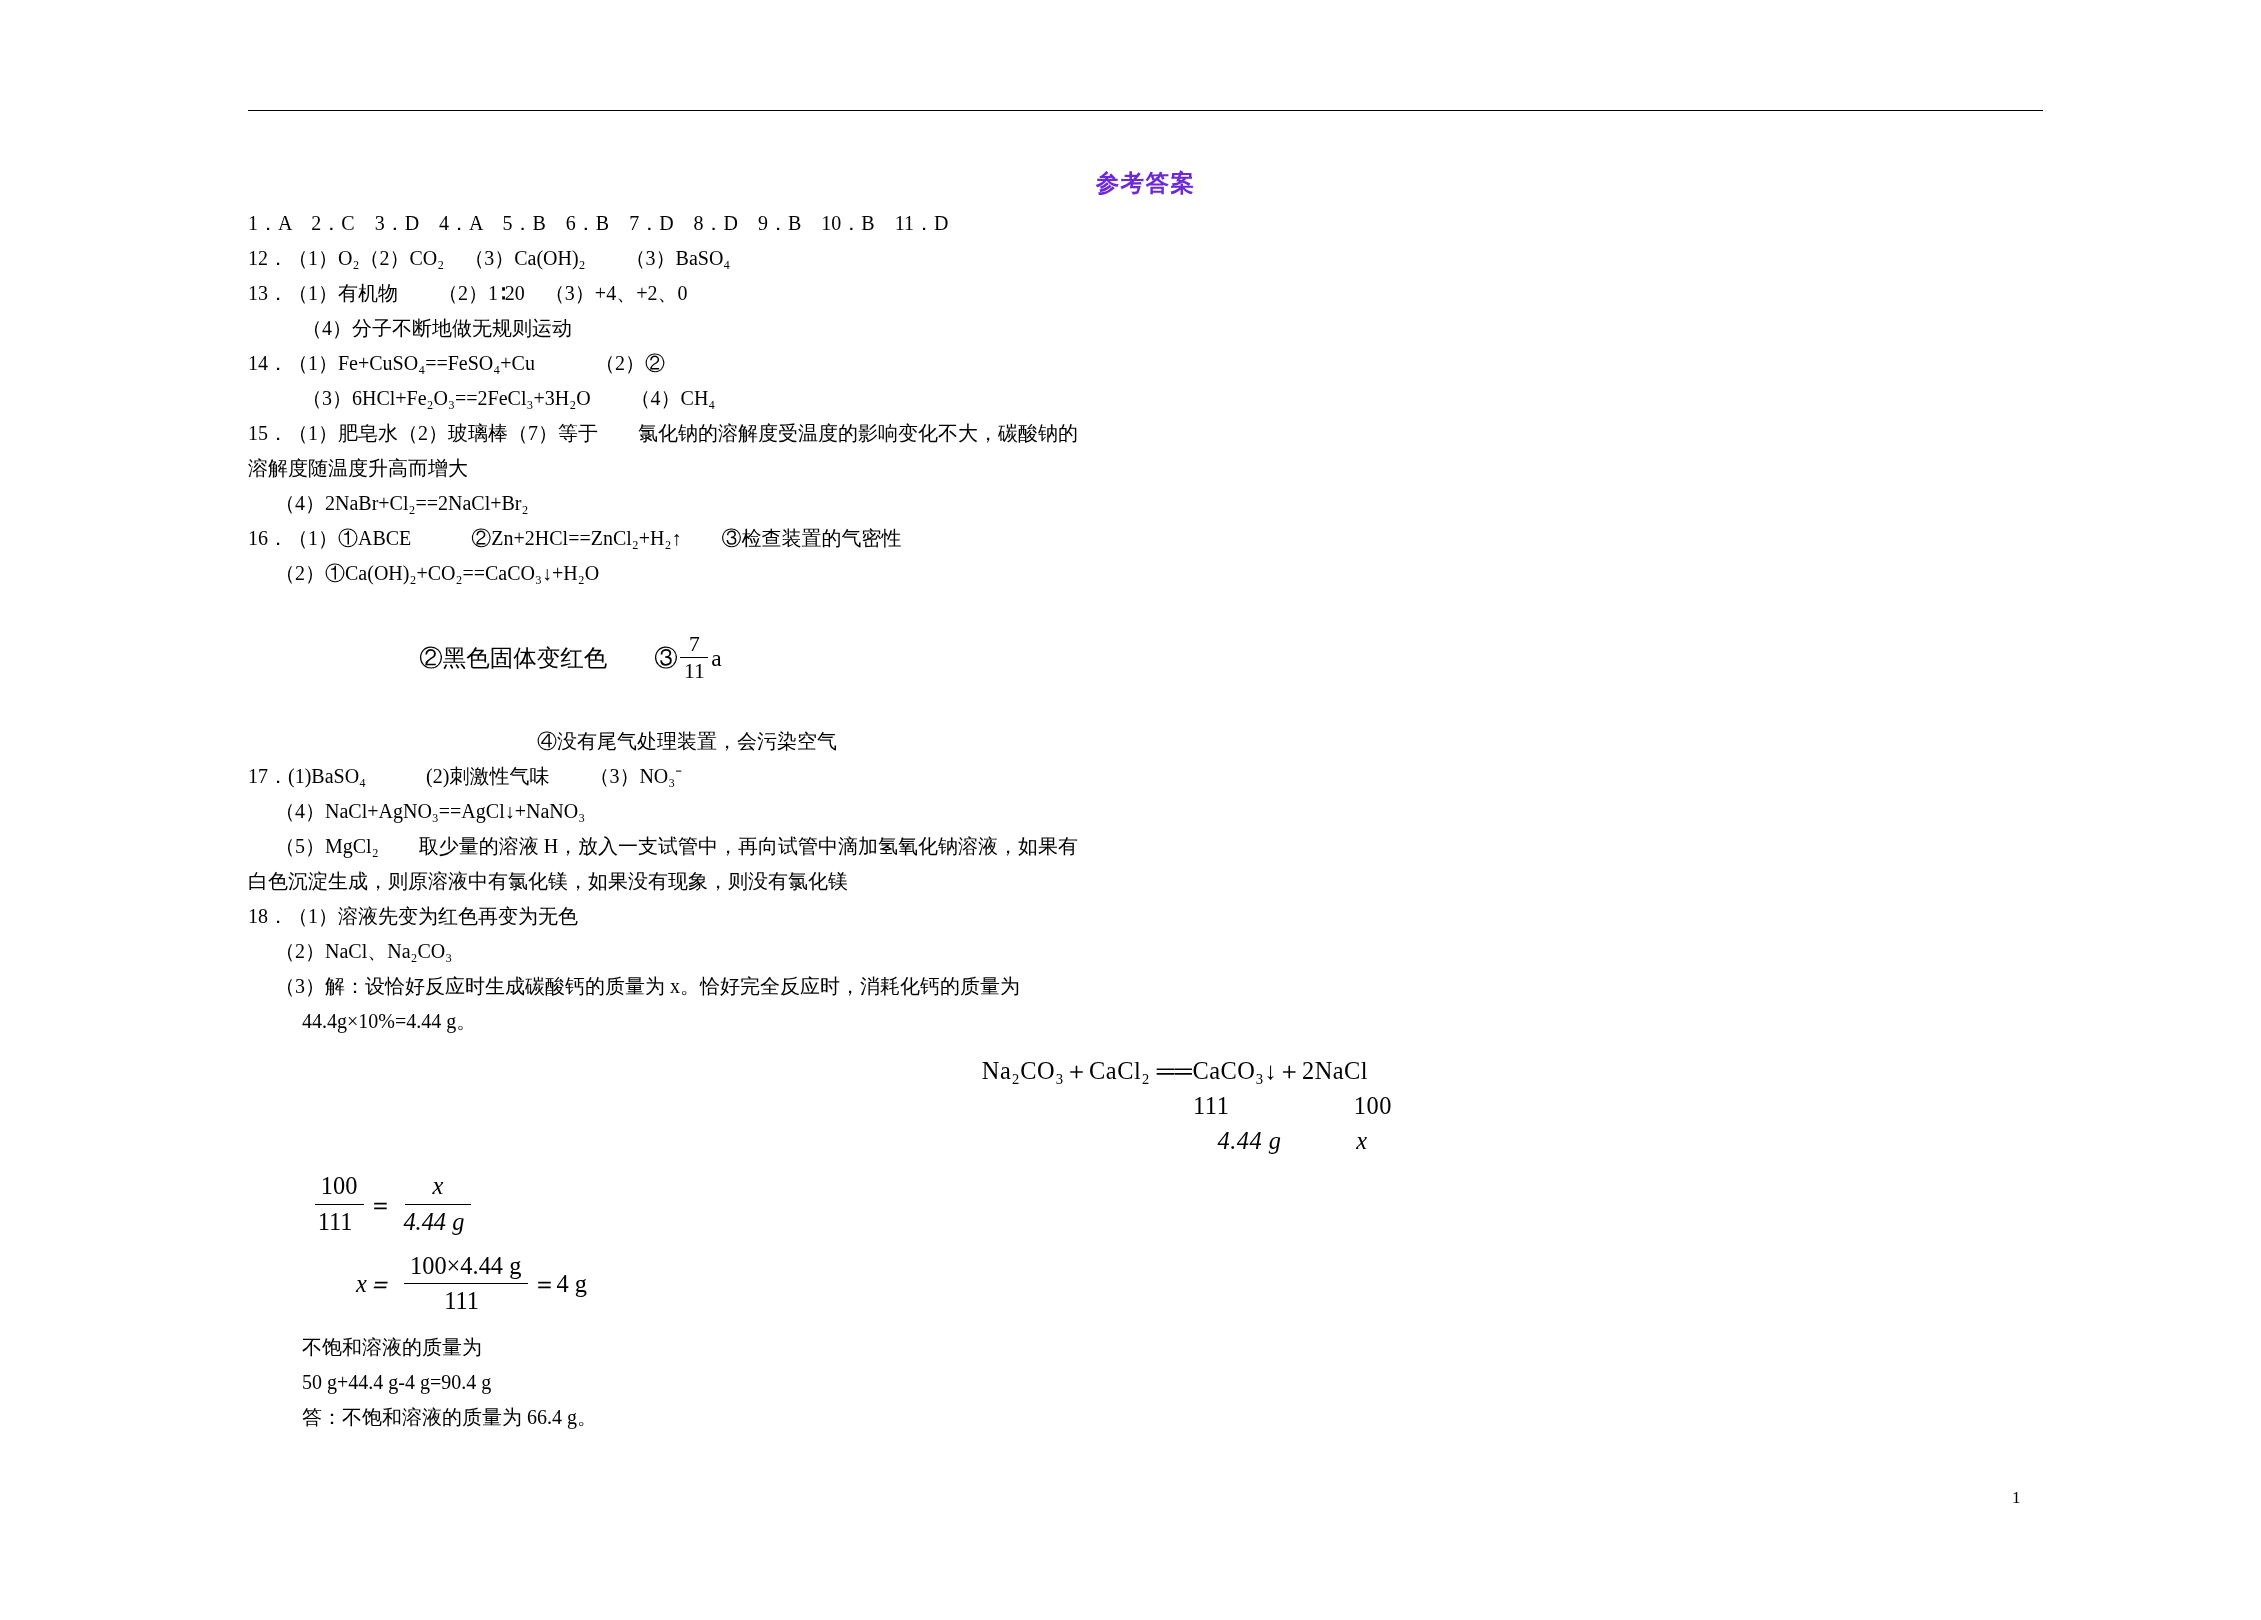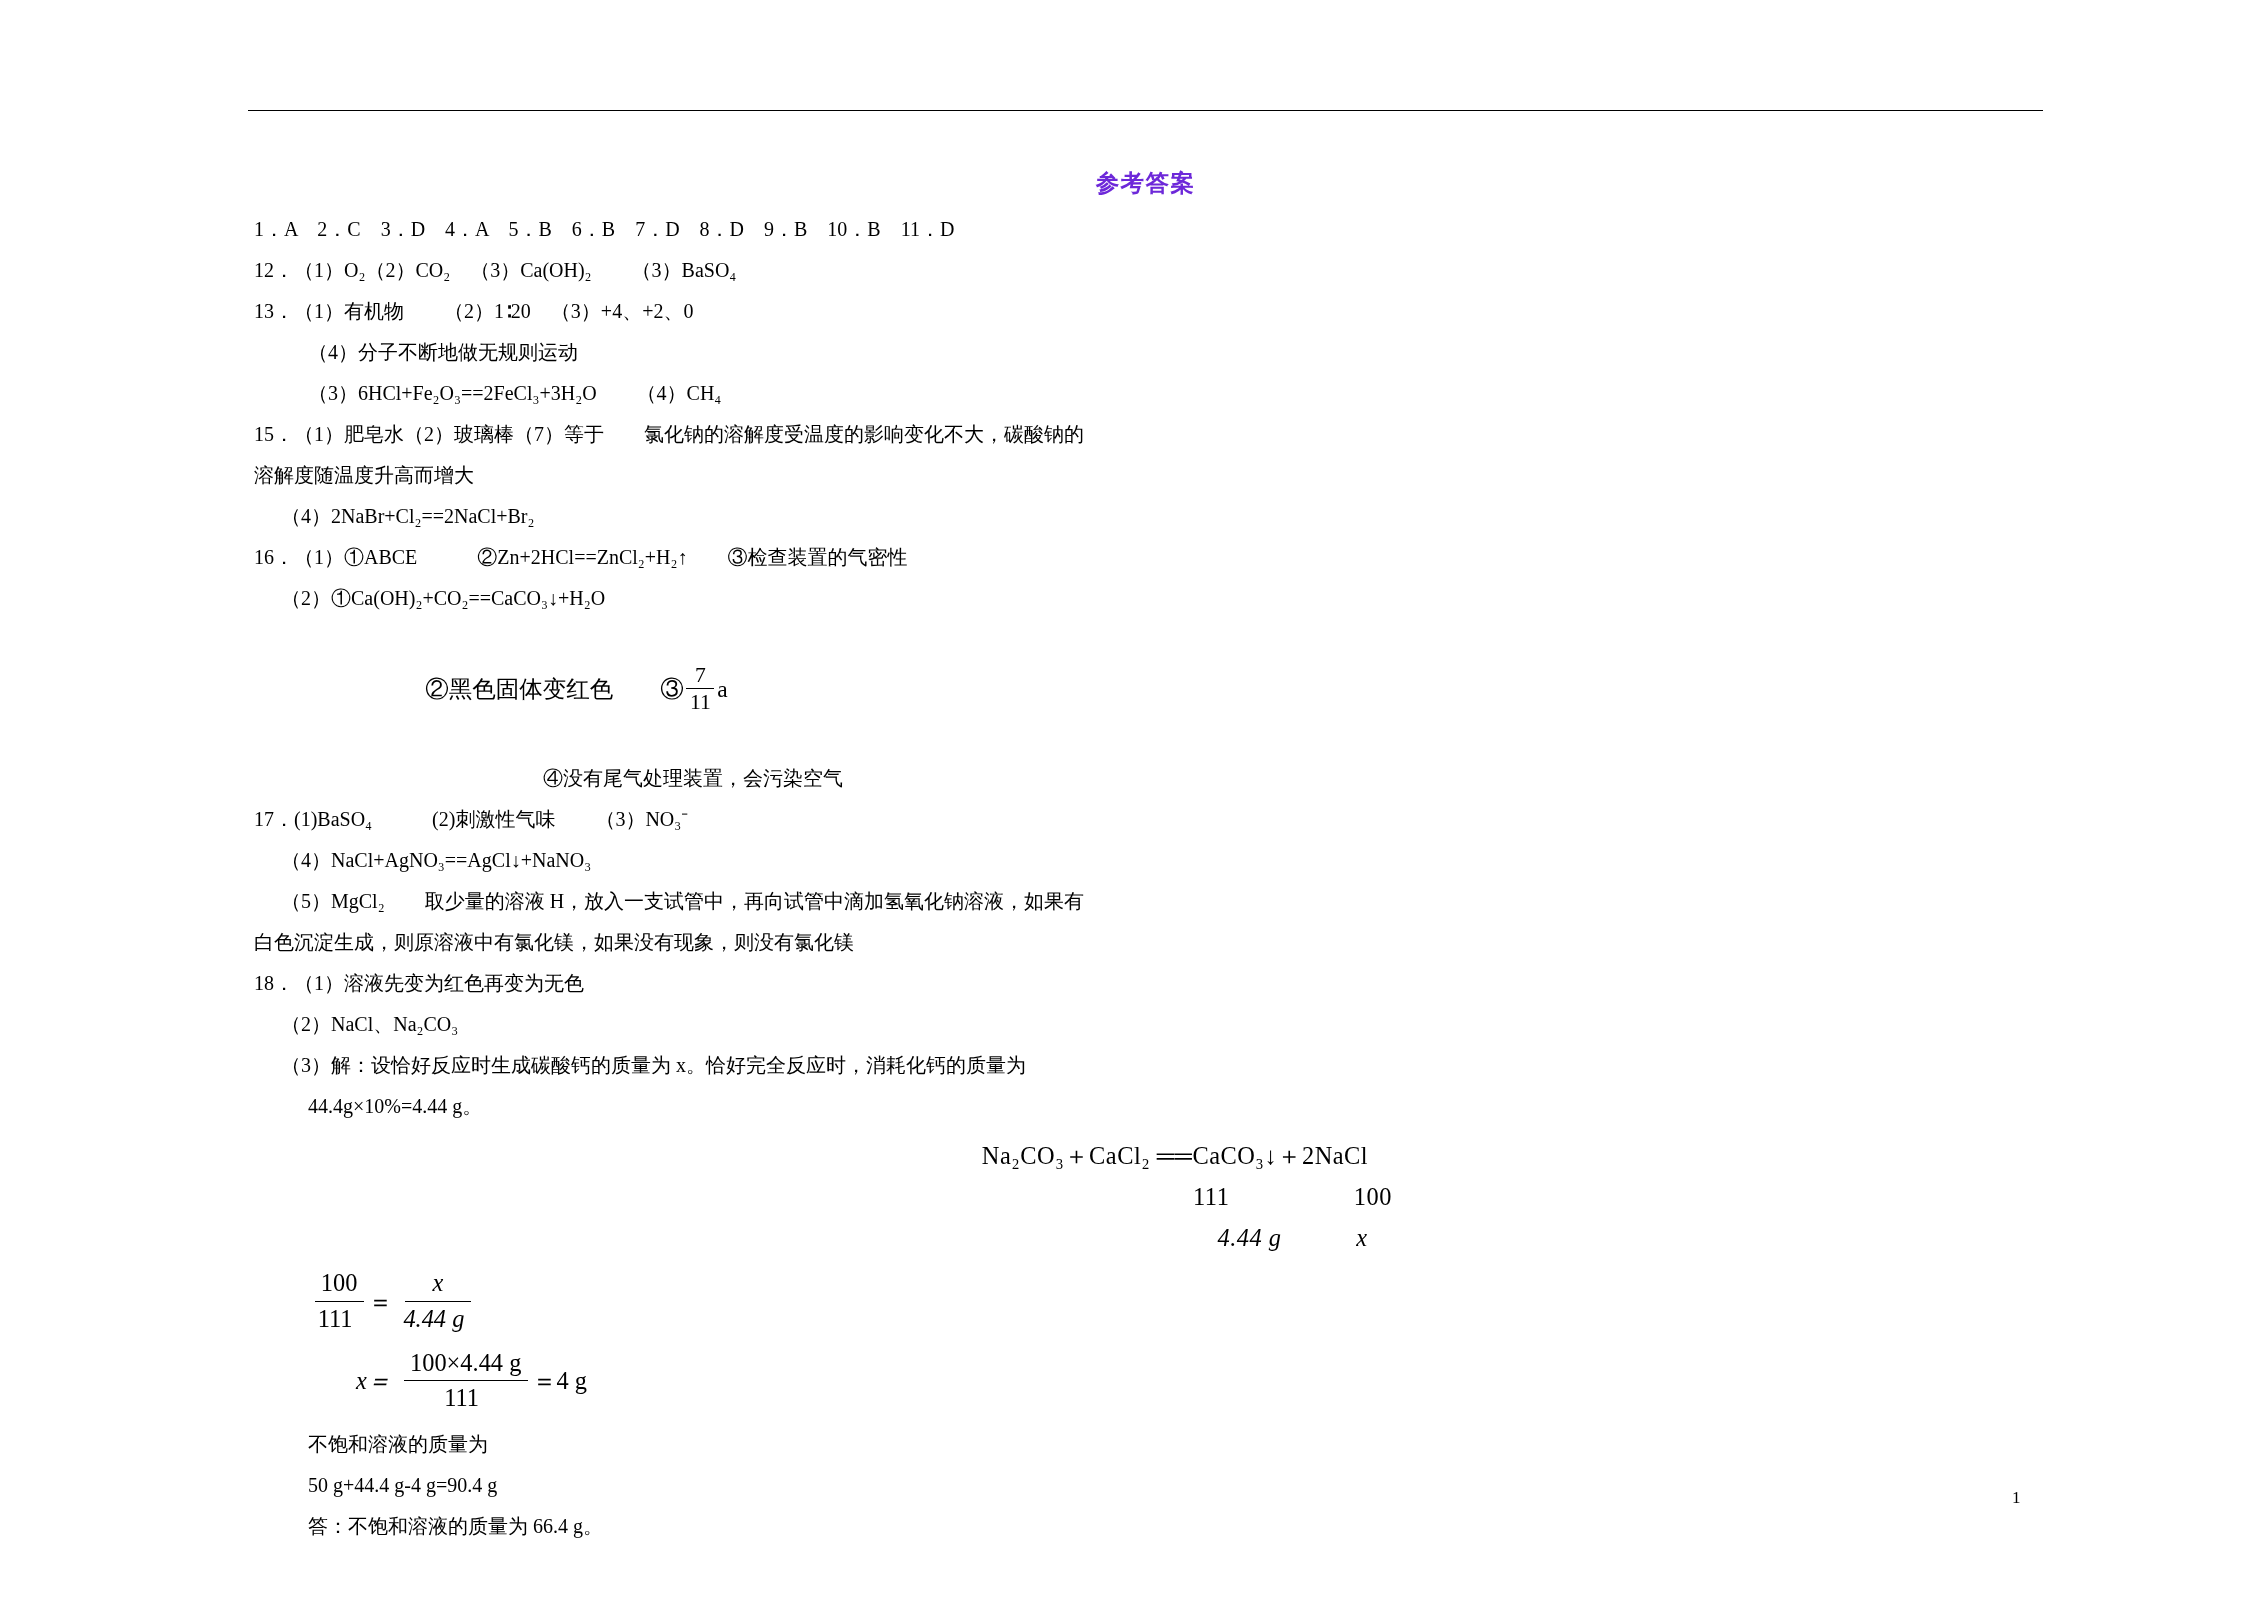--- a/index.html
+++ b/index.html
@@ -44,21 +44,21 @@
   .content {
     position: absolute;
     left: 248px;
     top: 206px;
     width: 1800px;
     font-size: 20px;
     line-height: 35px;
   }
   .line {
     white-space: pre-wrap;
-    margin: 6px;
+    margin: 0;
     padding: 0;
     font-family: Liberation Serif, serif;
   }
   .indent1 { padding-left: 27px; }
   .indent2 { padding-left: 54px; }
   .indent3 { padding-left: 136px; }
   .indent4 { padding-left: 289px; }
   .frac {
     display: inline-block;
     vertical-align: -0.55em;
@@ -131,20 +131,21 @@
 
   <div class="content">
 
     <p class="line">1．A　2．C　3．D　4．A　5．B　6．B　7．D　8．D　9．B　10．B　11．D</p>
 
     <p class="line">12．（1）O₂（2）CO₂　（3）Ca(OH)₂　　（3）BaSO₄</p>
 
     <p class="line">13．（1）有机物　　（2）1∶20　（3）+4、+2、0</p>
     <p class="line indent2">（4）分子不断地做无规则运动</p>
 
+    <p class="line">14．（1）Fe+CuSO₄==FeSO₄+Cu　　　（2）②</p>
     <p class="line indent2">（3）6HCl+Fe₂O₃==2FeCl₃+3H₂O　　（4）CH₄</p>
 
     <p class="line">15．（1）肥皂水（2）玻璃棒（7）等于　　氯化钠的溶解度受温度的影响变化不大，碳酸钠的</p>
     <p class="line">溶解度随温度升高而增大</p>
     <p class="line indent1">（4）2NaBr+Cl₂==2NaCl+Br₂</p>
 
     <p class="line">16．（1）①ABCE　　　②Zn+2HCl==ZnCl₂+H₂↑　　③检查装置的气密性</p>
     <p class="line indent1">（2）①Ca(OH)₂+CO₂==CaCO₃↓+H₂O</p>
 
     <p class="line indent3 mathline">

